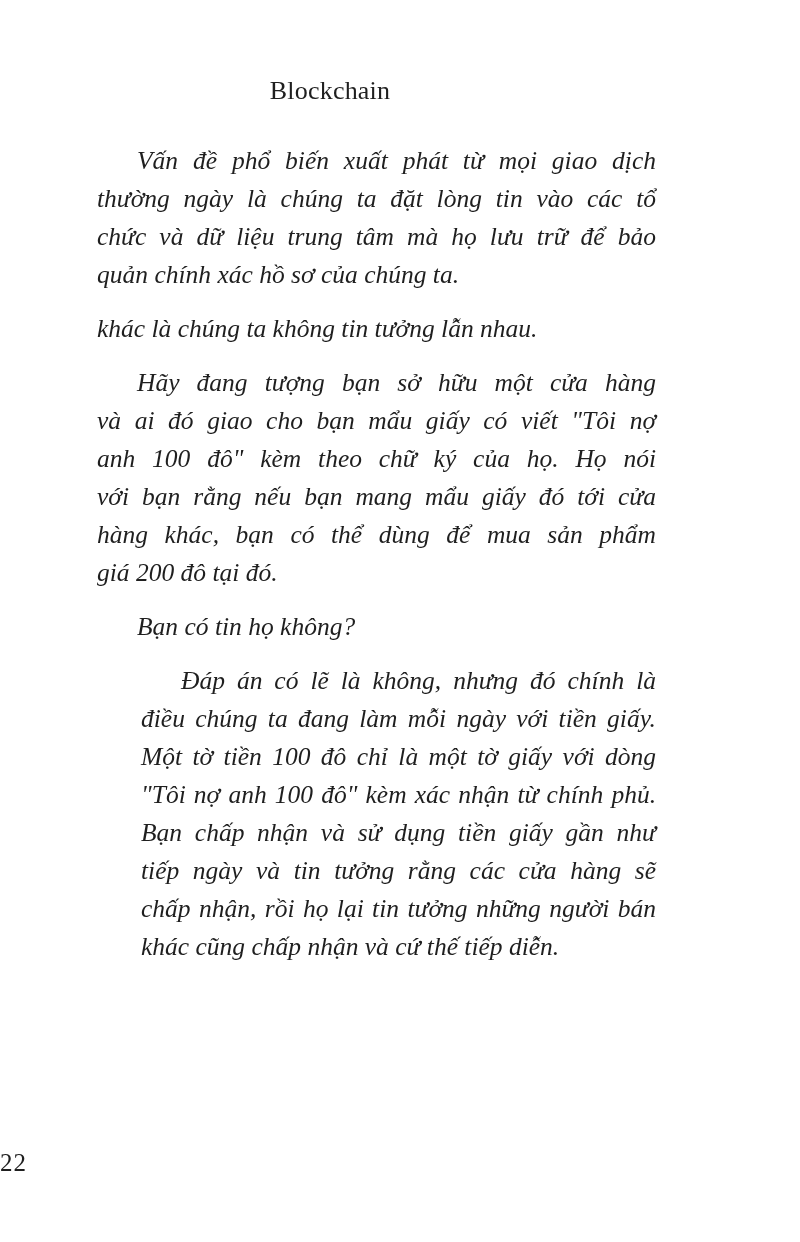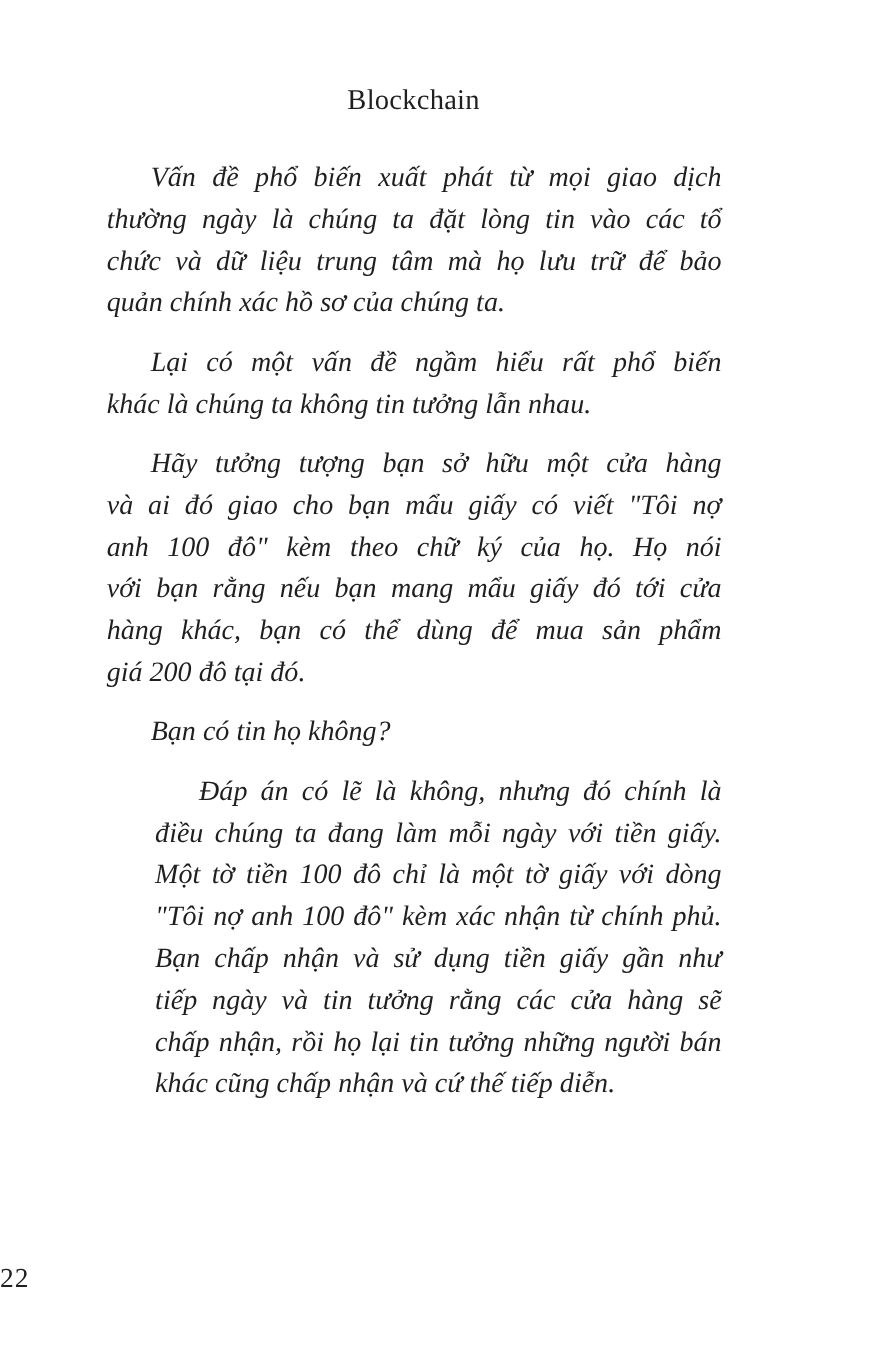--- a/index.html
+++ b/index.html
@@ -23,21 +23,20 @@
   }
   .running-head {
     position: absolute;
     top: 76px;
     left: 0;
     width: 660px;
     text-align: center;
     font-size: 26px;
     line-height: 30px;
     letter-spacing: 0.2px;
-    padding-left: 46px;
   }
   .body-text {
     position: absolute;
     top: 142px;
     left: 97px;
     width: 559px;
     font-size: 25.5px;
     line-height: 38px;
   }
   .paragraph {
@@ -78,25 +77,24 @@
   <div class="running-head">Blockchain</div>
 
   <div class="body-text">
       <div class="paragraph">
         <div class="text-line first-line">Vấn đề phổ biến xuất phát từ mọi giao dịch</div>
         <div class="text-line">thường ngày là chúng ta đặt lòng tin vào các tổ</div>
         <div class="text-line">chức và dữ liệu trung tâm mà họ lưu trữ để bảo</div>
         <div class="text-line last-line">quản chính xác hồ sơ của chúng ta.</div>
       </div>
       <div class="paragraph">
-        <div class="text-line first-line">Lại có một vấn đề ngầm hiểu rất phổ biến</div>
         <div class="text-line last-line">khác là chúng ta không tin tưởng lẫn nhau.</div>
       </div>
       <div class="paragraph">
-        <div class="text-line first-line">Hãy tưởng tượng bạn sở hữu một cửa hàng</div>
+        <div class="text-line first-line">Hãy đang tượng bạn sở hữu một cửa hàng</div>
         <div class="text-line">và ai đó giao cho bạn mẩu giấy có viết "Tôi nợ</div>
         <div class="text-line">anh 100 đô" kèm theo chữ ký của họ. Họ nói</div>
         <div class="text-line">với bạn rằng nếu bạn mang mẩu giấy đó tới cửa</div>
         <div class="text-line">hàng khác, bạn có thể dùng để mua sản phẩm</div>
         <div class="text-line last-line">giá 200 đô tại đó.</div>
       </div>
       <div class="paragraph">
         <div class="text-line first-line last-line">Bạn có tin họ không?</div>
       </div>
       <div class="paragraph">

